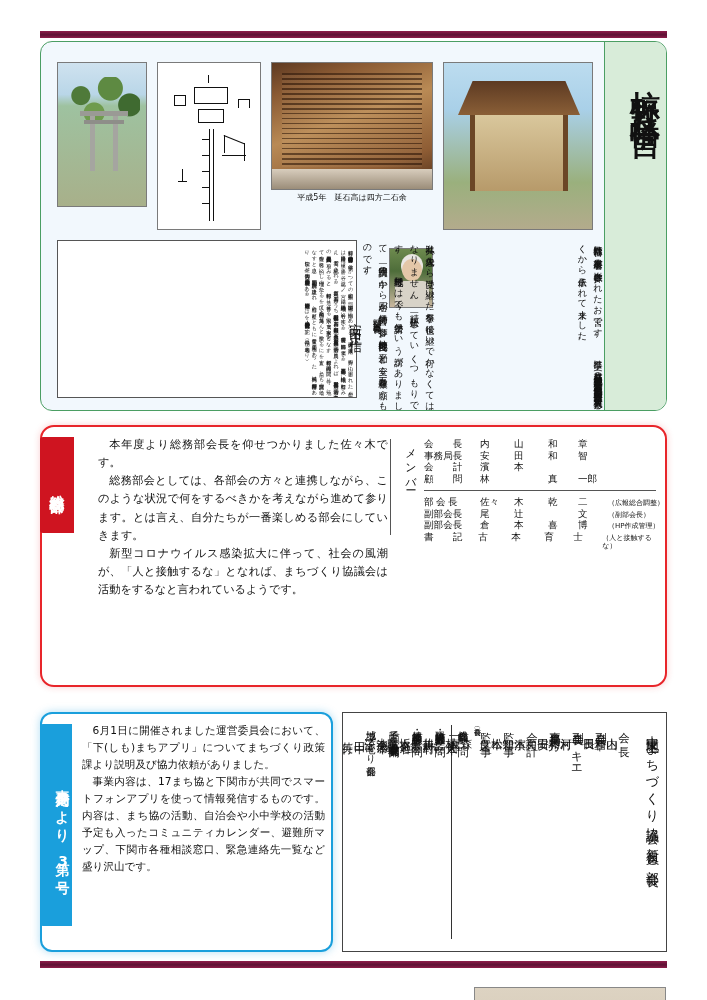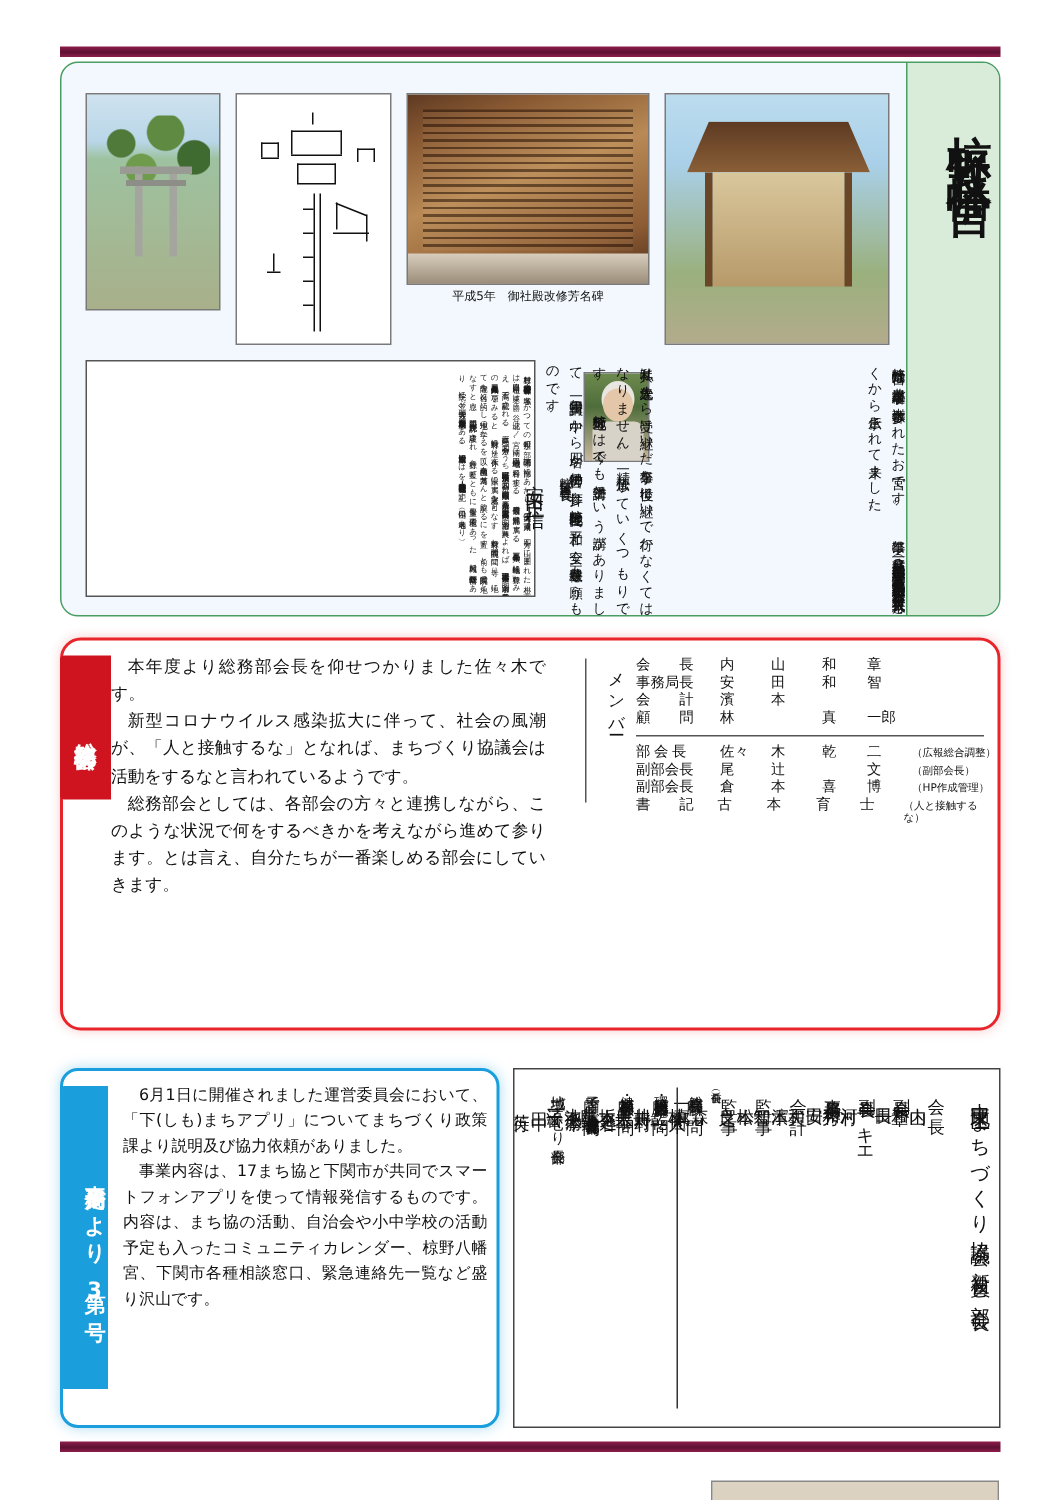--- a/index.html
+++ b/index.html
@@ -136,21 +136,21 @@
     background:#cf1420;border-radius:3px 0 0 3px;
   }
   .tab-red span{
     position:absolute;left:0;top:6px;width:34px;height:84px;
     writing-mode:vertical-rl;text-orientation:upright;
     color:#fff;font-weight:700;font-size:15px;letter-spacing:1px;
     text-align:center;line-height:34px;
     font-family:"DejaVu Sans","Liberation Sans",sans-serif;
   }
   .somu-body{
-    position:absolute;left:32px;top:9px;width:290px;
+    position:absolute;left:56px;top:9px;width:290px;
     font-size:11.2px;line-height:1.62;color:#111;text-align:justify;
   }
   .somu-body p{margin:0 0 0 0;text-indent:1em;}
 
   .vline{position:absolute;left:348px;top:12px;width:1px;height:96px;background:#555;}
   .member-label{
     position:absolute;left:360px;top:14px;height:84px;
     writing-mode:vertical-rl;font-size:11px;letter-spacing:2px;color:#111;
   }
 
@@ -272,21 +272,21 @@
         <span style="left:38px;top:86px;width:7px;height:1px;"></span>
         <span style="left:38px;top:102px;width:7px;height:1px;"></span>
         <span style="left:38px;top:118px;width:7px;height:1px;"></span>
         <span style="left:38px;top:134px;width:7px;height:1px;"></span>
         <span style="left:18px;top:100px;width:1px;height:12px;"></span>
         <span style="left:14px;top:112px;width:9px;height:1px;"></span>
       </div>
     </div>
 
     <div class="ph tablet"></div>
-    <div class="cap-tablet">平成5年　御社殿改修芳名碑</div>
+    <div class="cap-tablet">平成5年　延石高は四方二石余</div>
 
     <div class="ph haiden"></div>
 
     <div class="histbox">
       <div class="histtext">椋野村　愛宕神社大字椋野・椋野町二丁目の各字域、かつての川手町の一部。現下関市の南部にあたり、大里山の東南で、四方を山に囲まれた小村。西は勝田・植田、東は勝ヶ谷、北は一ノ宮、南は垢田両地域の各村に接する。長府藩領で豊浦郡に属する。慶長十五年二六一〇の検地帳に「椋野」とみえ、高石で記載される。延石高は四方二石余、うち田三町七反余畑二町余で四四石余、田畑屋敷四町、畠地八石余余、田畠・屋敷高二三石余で明治一〇名余、農具によれば、田畠現作高二三石余で明治一〇名余、農具「長府毛利家譜」の文化三年二八六三年五月二日の項をみると、椋野村に造り休作する宗家に属す宗家之を可となす。椋野村と高開院の間に寺り、地に於て寺院を名付に的にし地理の学たるを以て南々極的を為薄せんと欲訳くるにを置す。前とも其講院の地となすと思う。明治二四年二八九一統計が建設され、椋野ヶ丘町とともに重要な要衝地であった。村域内に椋野八幡宮があり、学院に並ぶ大宮寺門寺、愛野山鹿買高校主事がある。最増重明観察にはを椋宮・愛宕神社・大歳社・妙見社・貴船社を記す。（山口県の地名等より）</div>
     </div>
 
     <div class="ph elder"></div>
 
     <div class="article">
@@ -304,22 +304,22 @@
     </div>
   </div>
 
   <div class="somu">
     <div class="tab-red">
       <span>総務部会</span>
     </div>
 
     <div class="somu-body">
       <p>本年度より総務部会長を仰せつかりました佐々木です。</p>
+      <p>総務部会としては、各部会の方々と連携しながら、このような状況で何をするべきかを考えながら進めて参ります。とは言え、自分たちが一番楽しめる部会にしていきます。</p>
       <p>新型コロナウイルス感染拡大に伴って、社会の風潮が、「人と接触するな」となれば、まちづくり協議会は活動をするなと言われているようです。</p>
-      <p>総務部会としては、各部会の方々と連携しながら、このような状況で何をするべきかを考えながら進めて参ります。とは言え、自分たちが一番楽しめる部会にしていきます。</p>
     </div>
 
     <div class="vline"></div>
     <div class="member-label">メンバー</div>
 
     <div class="mtable">
       <div class="mrow">
         <span class="mrole">会　　長</span>
         <span class="msur">内</span>
         <span class="msur">山</span>
@@ -399,21 +399,21 @@
       
     </div>
   </div>
 
   <div class="jimu">
     <div class="tab-blue">
       <span>事務局だより　第3号</span>
     </div>
     <div class="jimu-body">
       <p>6月1日に開催されました運営委員会において、「下(しも)まちアプリ」についてまちづくり政策課より説明及び協力依頼がありました。</p>
-      <p>事業内容は、17まち協と下関市が共同でスマートフォンアプリを使って情報発信するものです。内容は、まち協の活動、自治会や小中学校の活動予定も入ったコミュニティカレンダー、椋野八幡宮、下関市各種相談窓口、緊急連絡先一覧など盛り沢山です。</p>
+      <p>事業内容は、17まち協と下関市が共同でスマートフォンアプリを使って情報発信するものです。内容は、まち協の活動、自治会や小中学校の活動予定も入ったコミュニティカレンダー、避難所マップ、下関市各種相談窓口、緊急連絡先一覧など盛り沢山です。</p>
     </div>
   </div>
 
   <div class="officers">
     <div class="off-title">中東地区まちづくり協議会　新役員と部会長</div>
 
     <div class="offgrid">
       <div class="offcol">
         <span class="role">顧　問</span>
         <span class="nm">本池</span>

